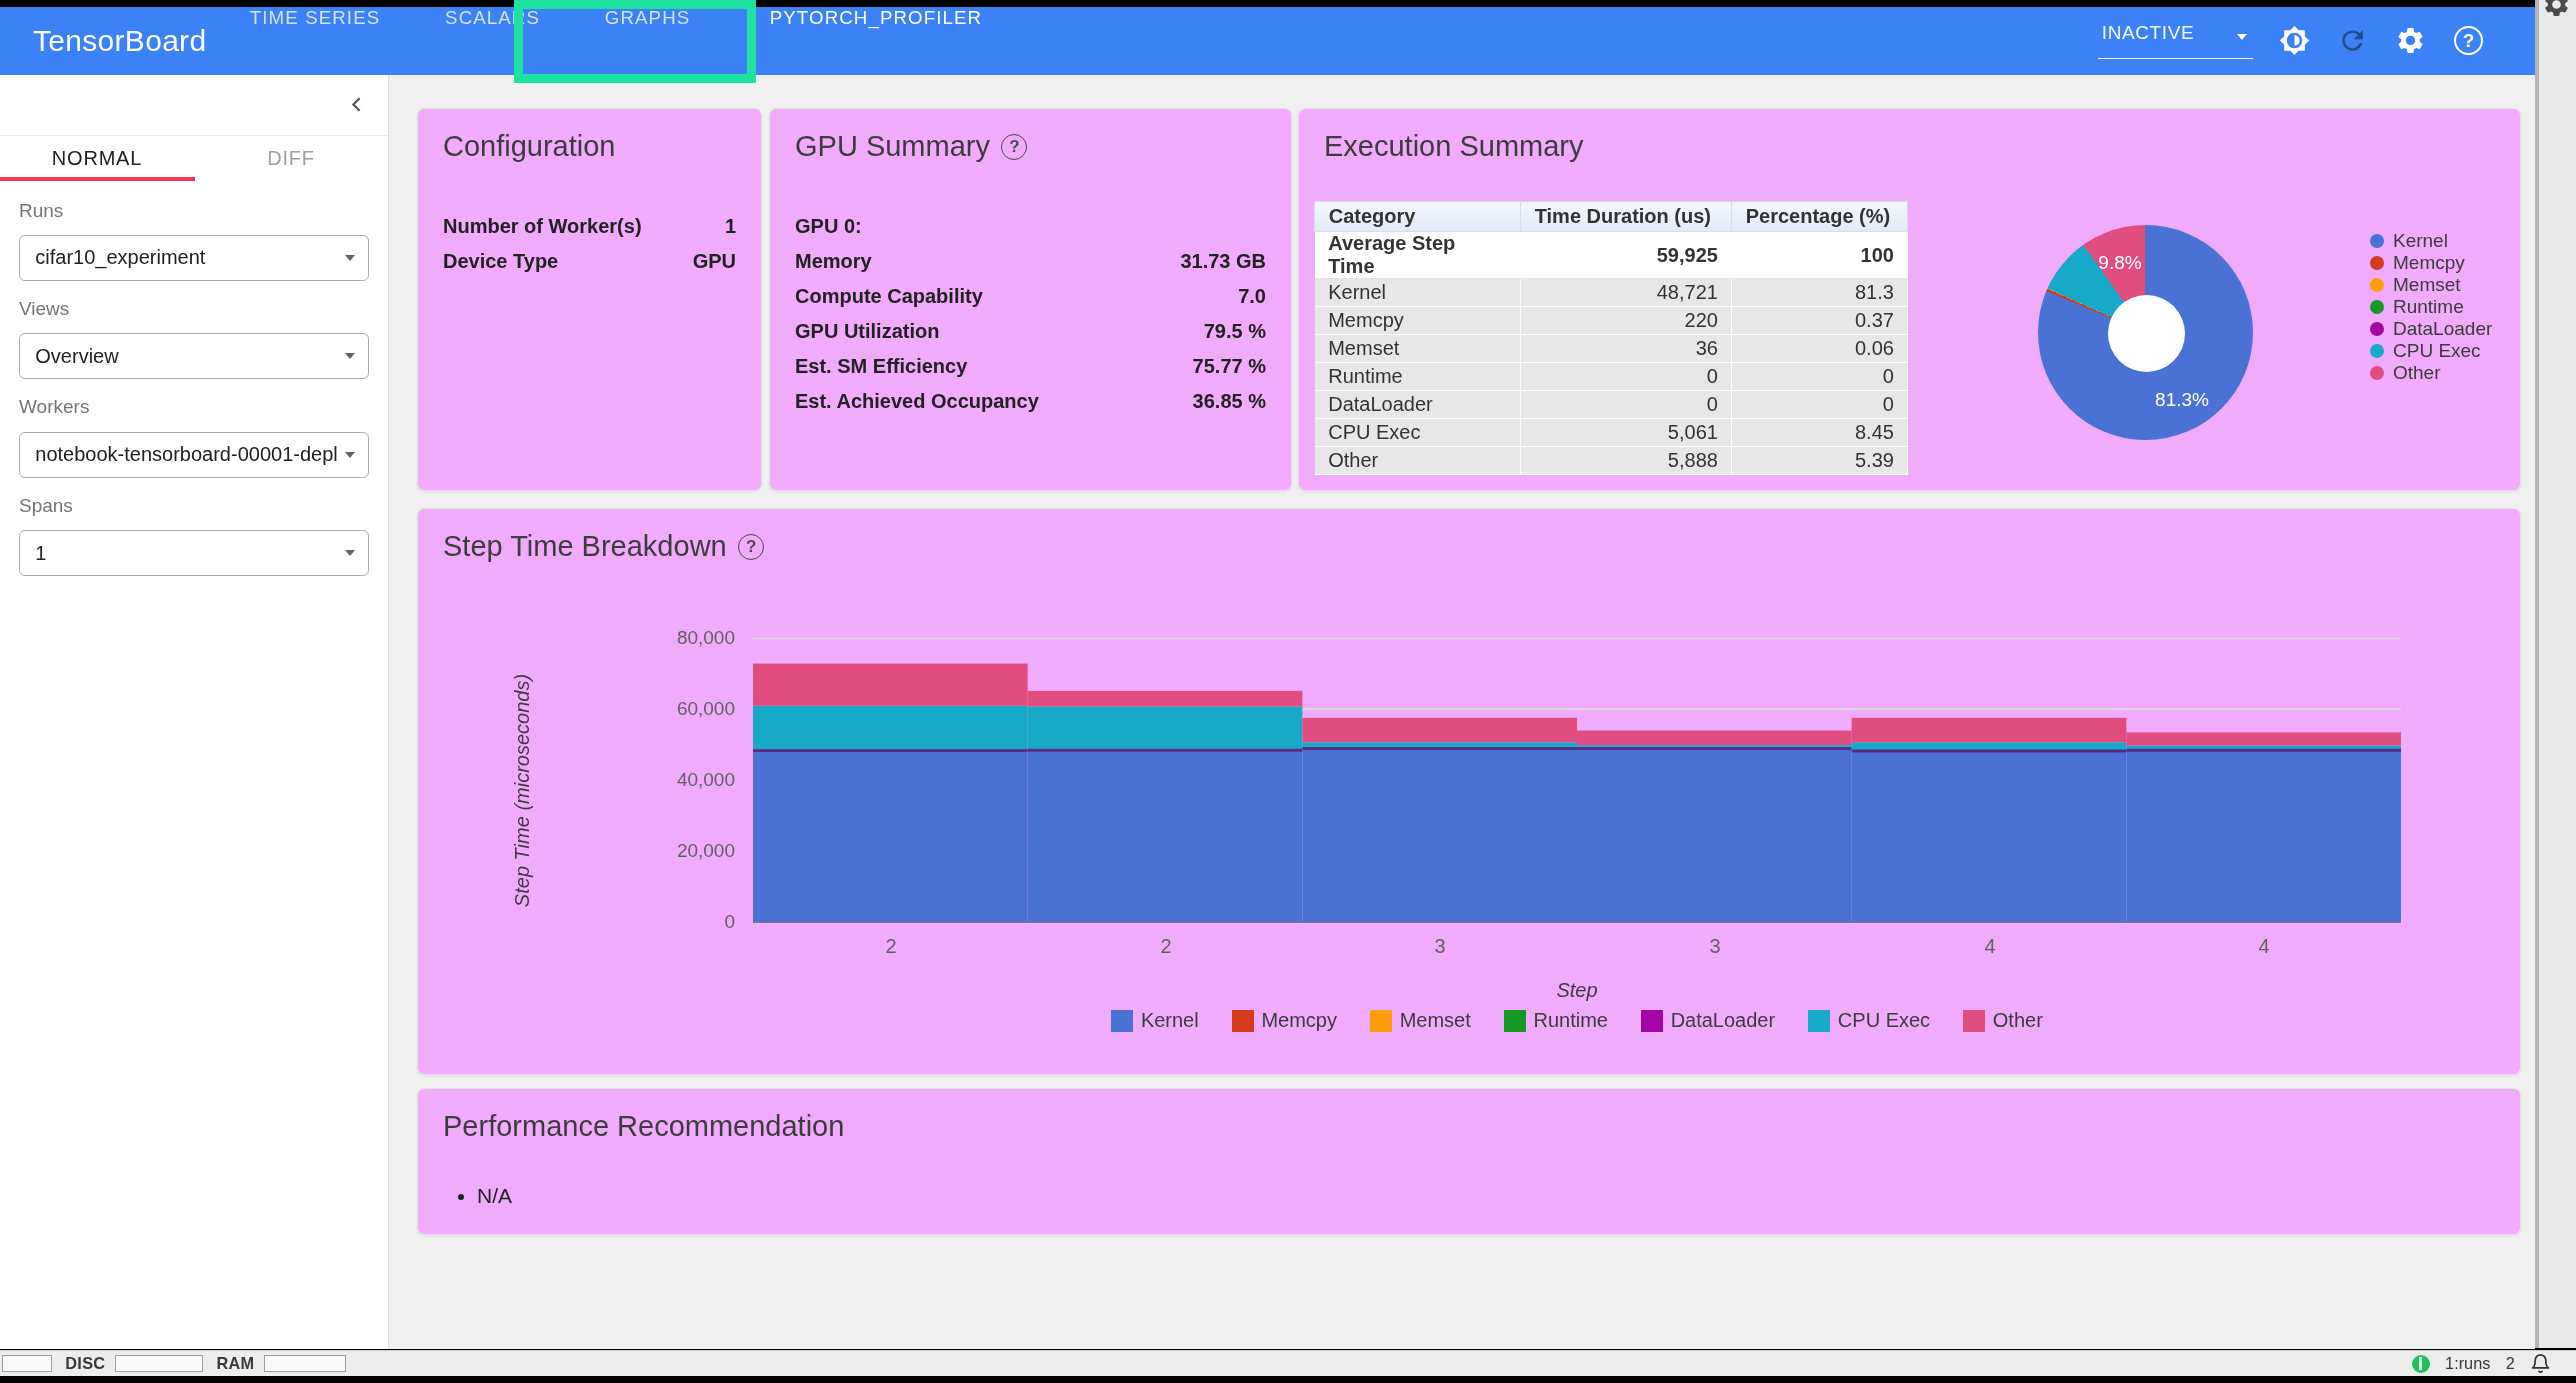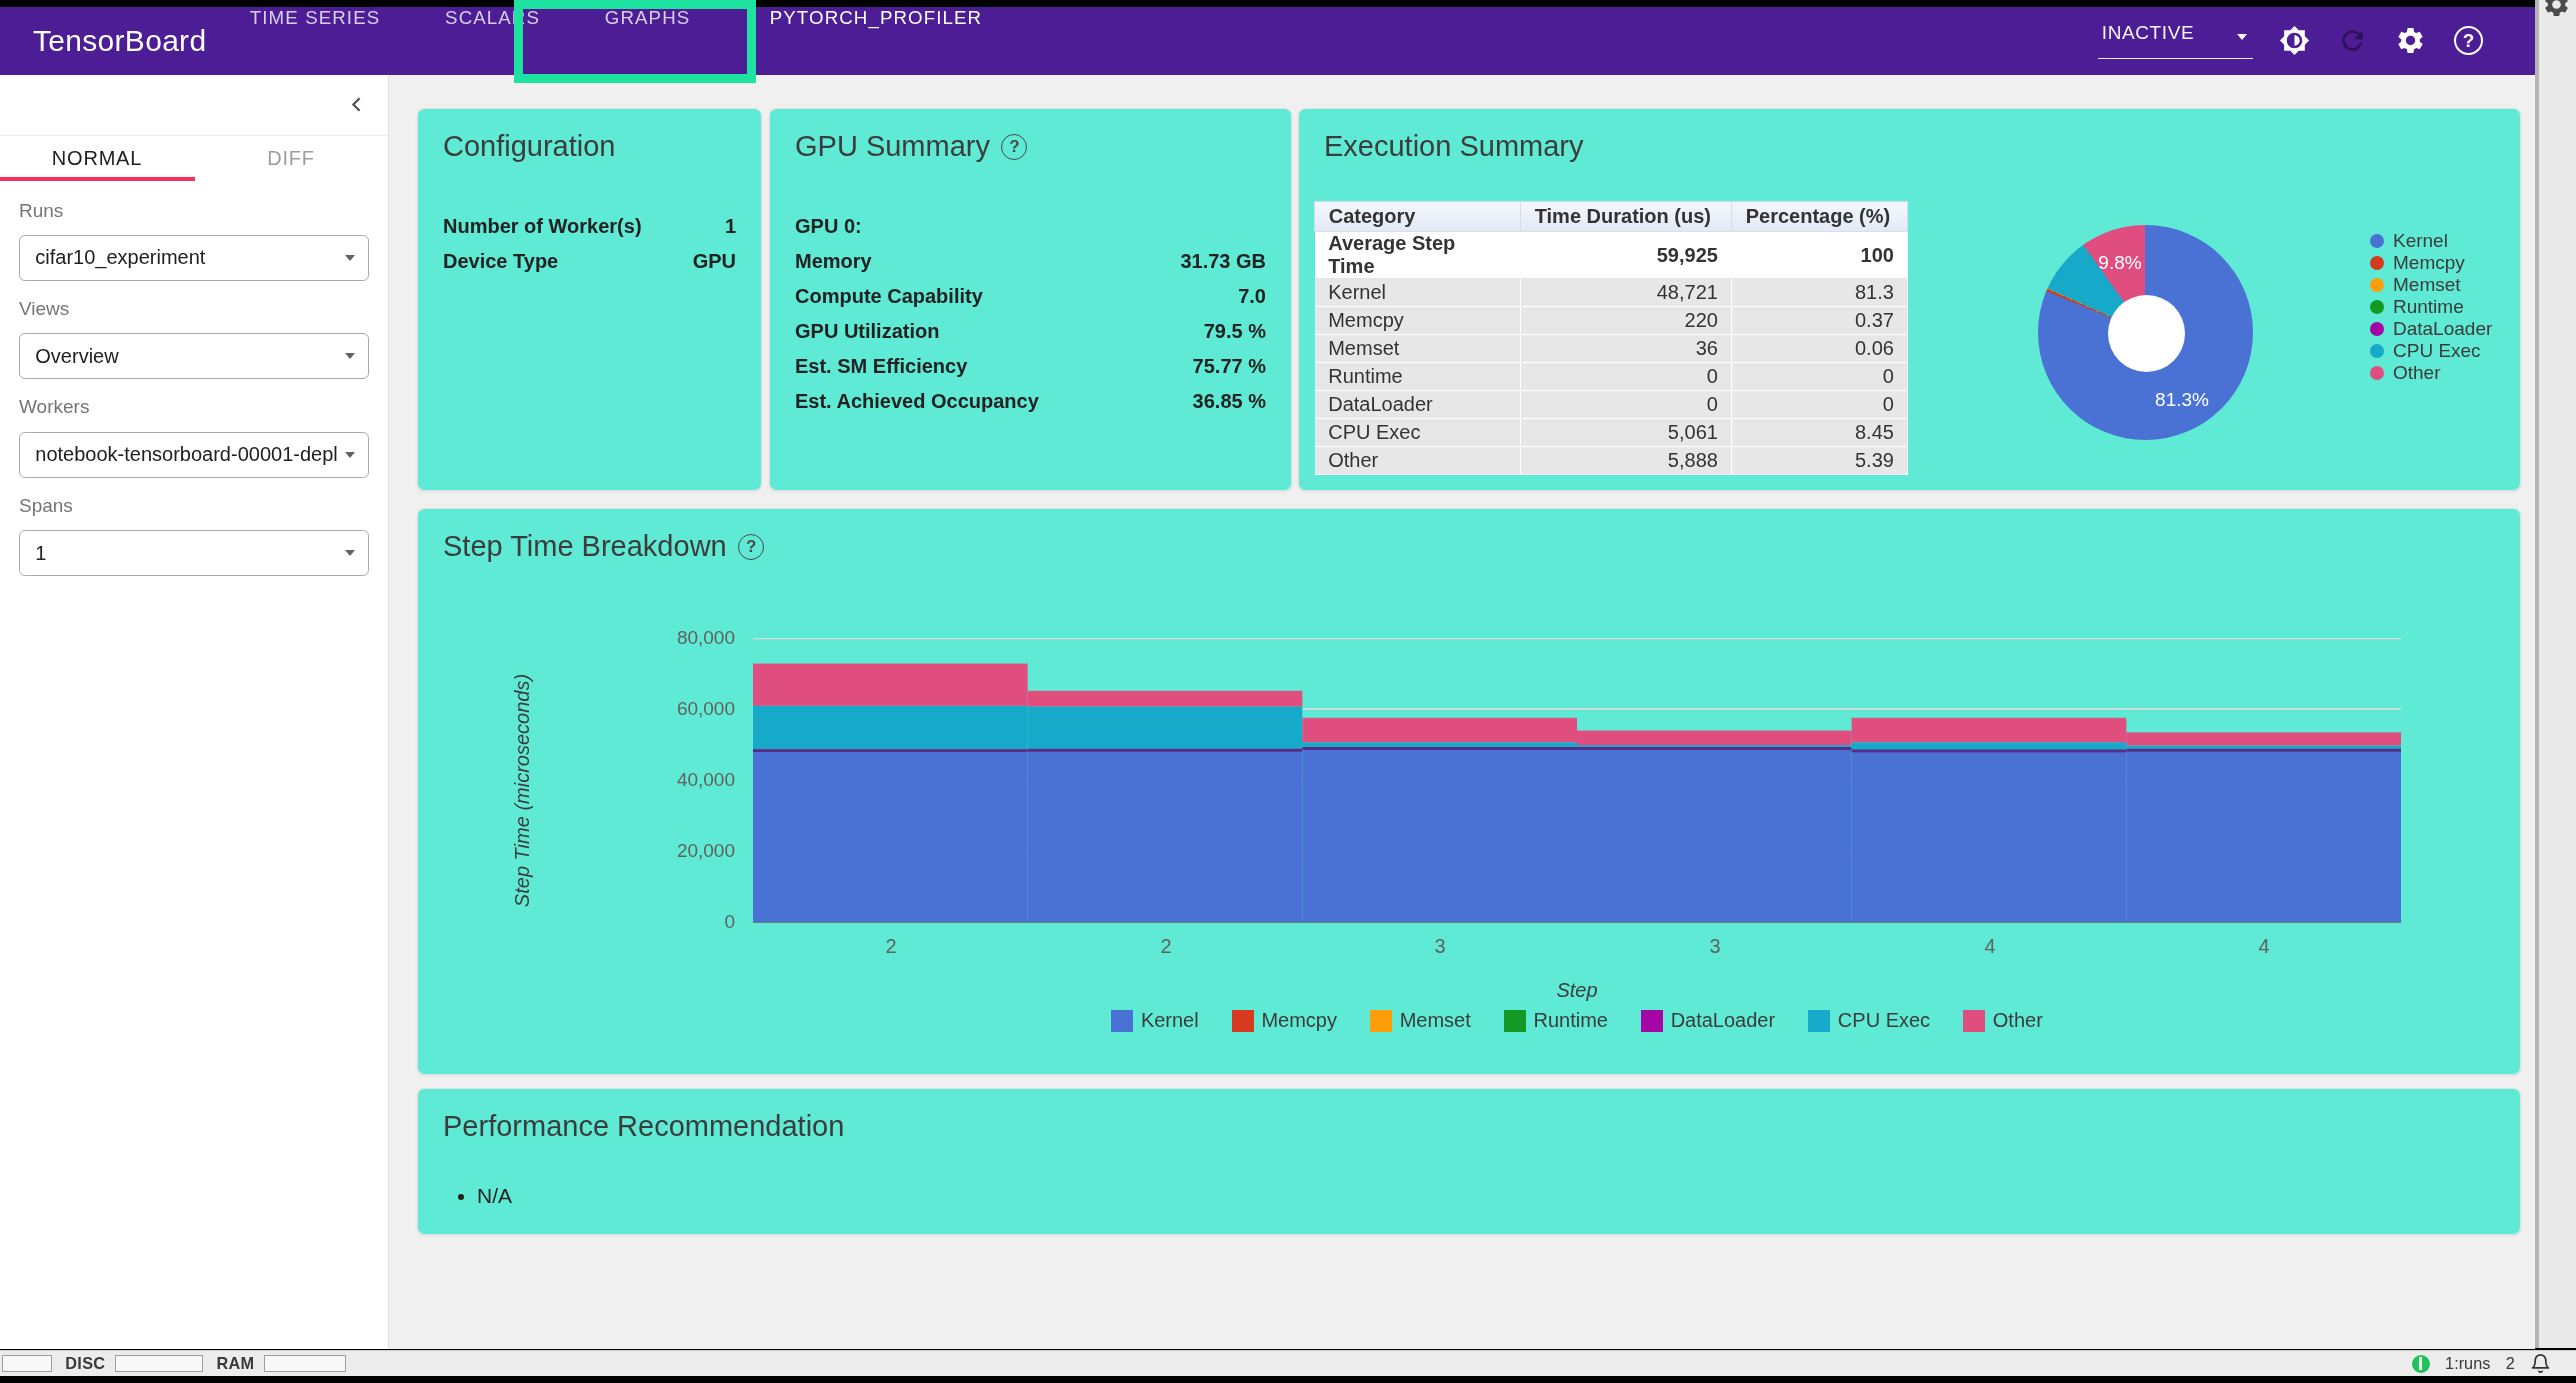--- a/index.html
+++ b/index.html
@@ -1,20 +1,20 @@
 <!DOCTYPE html>
 <html><head>
 <meta charset="utf-8">
 <style>
   * { box-sizing: border-box; margin: 0; padding: 0; }
   html,body { width:2576px; height:1384px; background:#000; font-family:"Liberation Sans",sans-serif; overflow:hidden; }
   #screen { position:absolute; inset:0; }
 
   
-  .navbar { position:absolute; left:0; top:6.7px; width:2535px; height:68px; background:#4c1d95; display:flex; align-items:center; z-index:5; }
+  .navbar { position:absolute; left:0; top:6.7px; width:2535px; height:68px; background:#3b82f6; display:flex; align-items:center; z-index:5; }
   .brand { margin-left:33px; font-size:30px; color:#fff; font-weight:400; letter-spacing:0.3px; }
   .nav-tabs { display:flex; margin-left:29px; height:100%; align-items:flex-start;gap:36px; }
   .nav-tab { padding:0 14.4px; font-size:18.7px; letter-spacing:1.1px; color:rgba(255,255,255,.78); cursor:pointer; }
   .nav-tab.active { color:#fff; padding:0 29px; }
   .nav-right { margin-left:auto; display:flex; align-items:center; gap:25px; margin-right:50px; }
   .run-select { position:relative; display:flex; align-items:flex-end; justify-content:space-between; width:155px; color:rgba(255,255,255,.95);
     font-size:19px; letter-spacing:0.6px; border-bottom:1.9px solid rgba(255,255,255,.9); padding:0 5.8px 13.4px 3.8px; cursor:pointer; }
   .caret-down { width:0; height:0; border-left:5.8px solid transparent; border-right:5.8px solid transparent; border-top:6.7px solid #fff; margin-bottom:4.8px; }
   .nav-icon { width:33px; height:33px; display:flex; align-items:center; justify-content:center; cursor:pointer; }
   .help-circle { width:29px; height:29px; border:2.4px solid #fff; border-radius:50%; color:#fff; font-size:19px; font-weight:700; display:flex; align-items:center; justify-content:center; }
@@ -39,21 +39,21 @@
   .side-tab.active { color:#212121; }
   .side-tab-underline { position:absolute; top:102px; left:0; width:195px; height:3.8px; background:#f5325b; }
   .side-fields { position:absolute; top:113px; left:19px; right:19px; }
   .field-label { font-size:19px; color:#757575; margin-top:11.5px; }
   .select-box { margin-top:13.4px; height:46px; border:1px solid #a9a9a9; border-radius:5.8px; display:flex; align-items:center; padding:0 13.4px 0 15.3px; cursor:pointer; background:#fff; }
   .select-value { flex:1; font-size:20px; color:#212121; white-space:nowrap; overflow:hidden; }
   .select-caret { width:0; height:0; border-left:5.8px solid transparent; border-right:5.8px solid transparent; border-top:6.7px solid #5f6368; margin-left:7.7px; }
   .field-group { margin-bottom:17px; }
 
   
-  .card { position:absolute; background:#5eead4; border:1px solid #e3e3e3; border-radius:7.7px; box-shadow:0 1px 2.9px rgba(0,0,0,.08); }
+  .card { position:absolute; background:#f0abfc; border:1px solid #e3e3e3; border-radius:7.7px; box-shadow:0 1px 2.9px rgba(0,0,0,.08); }
   .card-title { font-size:29px; color:#3c3c3c; font-weight:400; position:absolute; left:25px; top:21px; display:flex; align-items:center; }
   .help-icon { width:26px; height:26px; border:1.9px solid #4a4a4a; border-radius:50%; font-size:17px; font-weight:700; color:#4a4a4a;
     display:inline-flex; align-items:center; justify-content:center; margin-left:11.5px; }
   #card-config { left:28px; top:33px; width:345px; height:383px; }
   #card-gpu    { left:380px; top:33px; width:523px; height:383px; }
   #card-exec   { left:909px; top:33px; width:1223px; height:383px; }
   #card-step   { left:28px; top:433px; width:2104px; height:567px; }
   #card-perf   { left:28px; top:1013px; width:2104px; height:147px; }
 
   .kv-rows { position:absolute; left:25px; right:25px; top:100px; }

